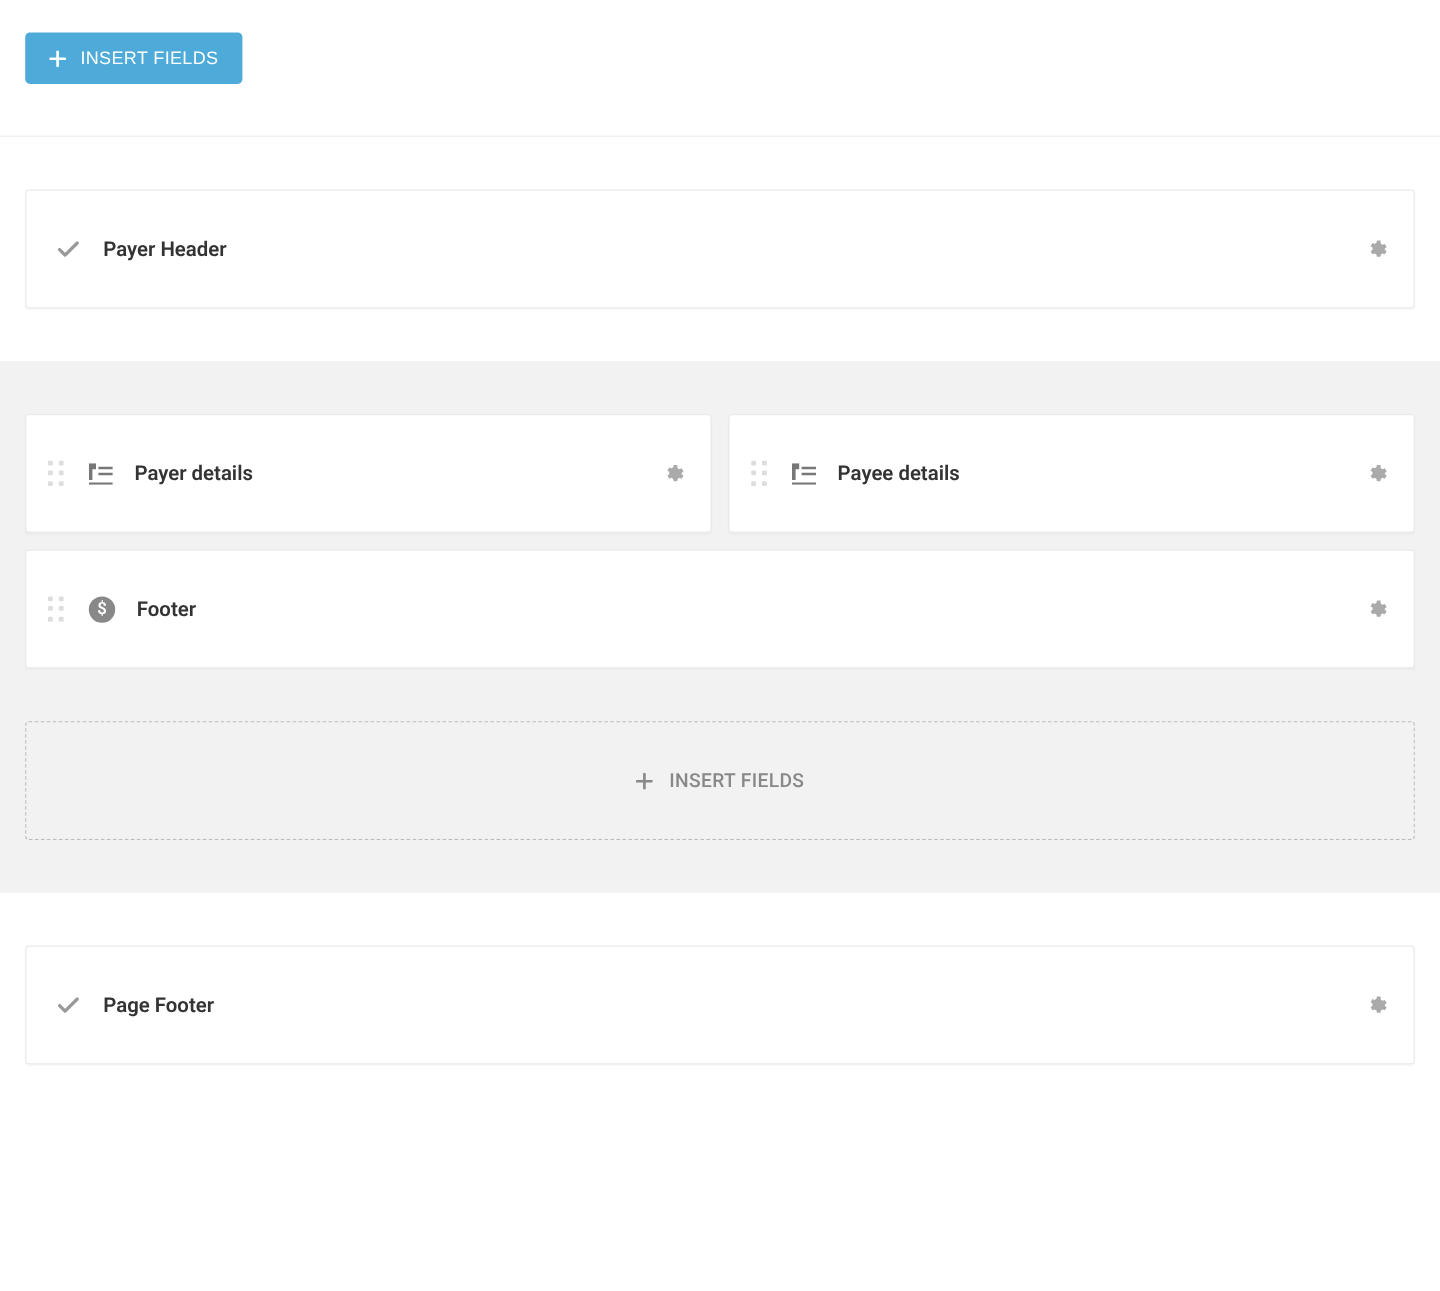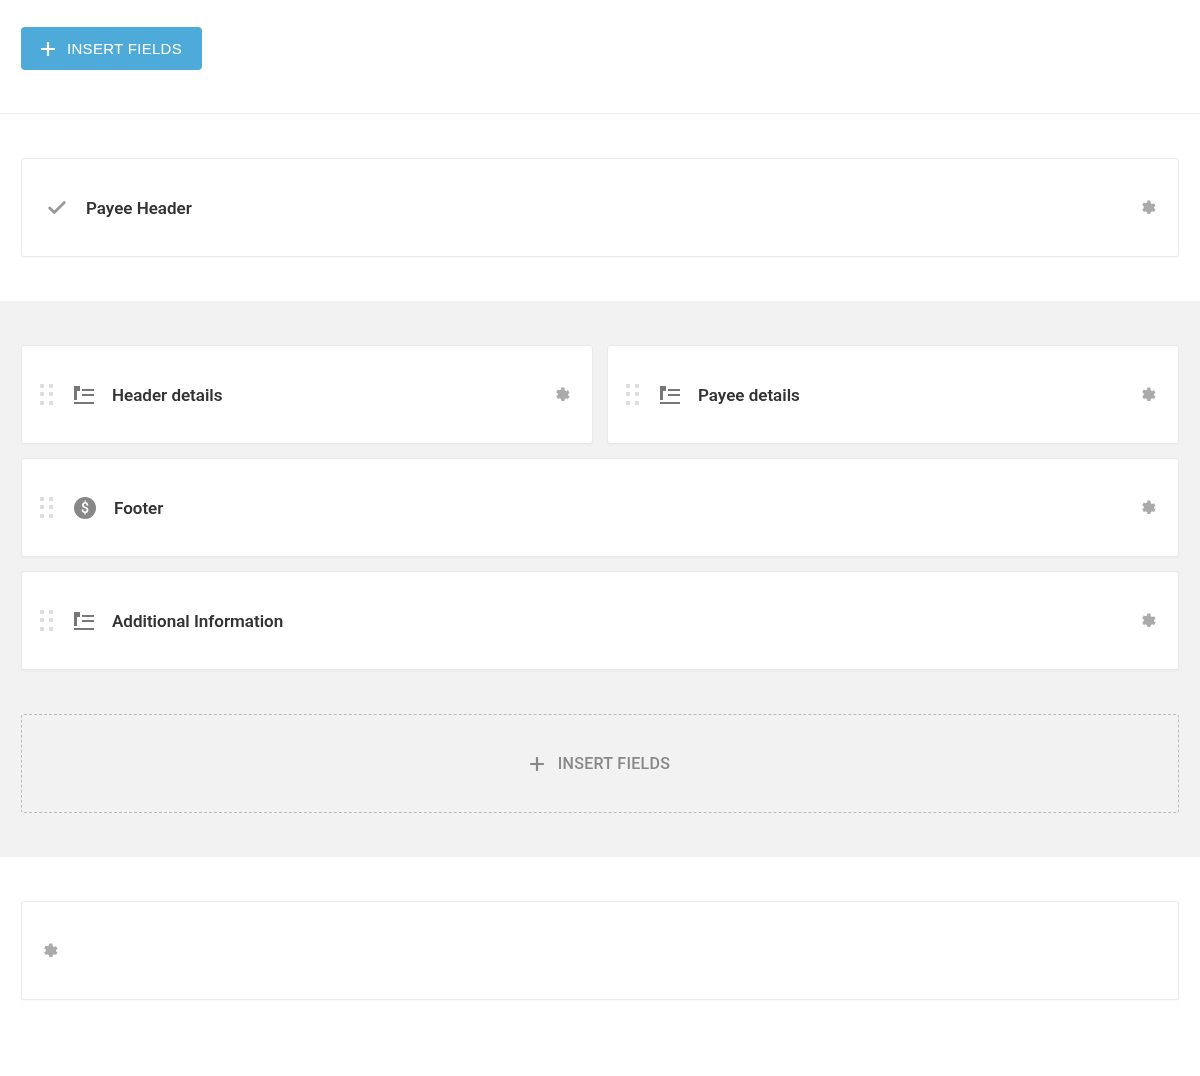--- a/index.html
+++ b/index.html
@@ -150,21 +150,21 @@
 </div>
 
 <div class="white-zone">
   <div class="card">
     <div class="left">
       <span class="check-icon">
         <svg width="22" height="22" viewBox="0 0 24 24">
             <path d="M4 12l5 5L20 6" stroke="#999" stroke-width="3" fill="none" stroke-linecap="round" stroke-linejoin="round"></path>
           </svg>
       </span>
-      <span class="title">Payee Header</span>
+      <span class="title">Payer Header</span>
     </div>
     <span class="gear">
       <svg width="18" height="18" viewBox="0 0 24 24">
           <path fill="#aaa" d="M12 8a4 4 0 100 8 4 4 0 000-8zm9.4 4a7.5 7.5 0 00-.1-1.2l2.1-1.6-2-3.5-2.5 1a7.6 7.6 0 00-2-1.2L16.5 2h-4l-.4 2.5a7.6 7.6 0 00-2 1.2l-2.5-1-2 3.5 2.1 1.6a7.5 7.5 0 000 2.4L5.6 13.8l2 3.5 2.5-1a7.6 7.6 0 002 1.2l.4 2.5h4l.4-2.5a7.6 7.6 0 002-1.2l2.5 1 2-3.5-2.1-1.6c.1-.4.1-.8.1-1.2z"></path>
         </svg>
     </span>
   </div>
 </div>
 
 <div class="gray-zone">
@@ -177,21 +177,21 @@
             <span></span>
             <span></span>
             <span></span>
             <span></span>
           </div>
         <span class="block-icon">
           <svg width="20" height="18" viewBox="0 0 20 18">
               <path fill="#777" d="M0 2h3v12H0zM3 2h3v3H3zM0 0h6v2H0zM8 3h12v2H8zM8 8h12v2H8zM0 16h20v2H0z"></path>
             </svg>
         </span>
-        <span class="title">Header details</span>
+        <span class="title">Payer details</span>
       </div>
       <span class="gear">
         <svg width="18" height="18" viewBox="0 0 24 24">
             <path fill="#aaa" d="M12 8a4 4 0 100 8 4 4 0 000-8zm9.4 4a7.5 7.5 0 00-.1-1.2l2.1-1.6-2-3.5-2.5 1a7.6 7.6 0 00-2-1.2L16.5 2h-4l-.4 2.5a7.6 7.6 0 00-2 1.2l-2.5-1-2 3.5 2.1 1.6a7.5 7.5 0 000 2.4L5.6 13.8l2 3.5 2.5-1a7.6 7.6 0 002 1.2l.4 2.5h4l.4-2.5a7.6 7.6 0 002-1.2l2.5 1 2-3.5-2.1-1.6c.1-.4.1-.8.1-1.2z"></path>
           </svg>
       </span>
     </div>
     <div class="card">
       <div class="left">
         <div class="drag-handle">
@@ -232,57 +232,40 @@
         <span class="title">Footer</span>
       </div>
       <span class="gear">
         <svg width="18" height="18" viewBox="0 0 24 24">
             <path fill="#aaa" d="M12 8a4 4 0 100 8 4 4 0 000-8zm9.4 4a7.5 7.5 0 00-.1-1.2l2.1-1.6-2-3.5-2.5 1a7.6 7.6 0 00-2-1.2L16.5 2h-4l-.4 2.5a7.6 7.6 0 00-2 1.2l-2.5-1-2 3.5 2.1 1.6a7.5 7.5 0 000 2.4L5.6 13.8l2 3.5 2.5-1a7.6 7.6 0 002 1.2l.4 2.5h4l.4-2.5a7.6 7.6 0 002-1.2l2.5 1 2-3.5-2.1-1.6c.1-.4.1-.8.1-1.2z"></path>
           </svg>
       </span>
     </div>
   </div>
 
-  <div class="row-1" style="margin-bottom:0;">
-    <div class="card">
-      <div class="left">
-        <div class="drag-handle">
-            <span></span>
-            <span></span>
-            <span></span>
-            <span></span>
-            <span></span>
-            <span></span>
-          </div>
-        <span class="block-icon">
-          <svg width="20" height="18" viewBox="0 0 20 18">
-              <path fill="#777" d="M0 2h3v12H0zM3 2h3v3H3zM0 0h6v2H0zM8 3h12v2H8zM8 8h12v2H8zM0 16h20v2H0z"></path>
-            </svg>
-        </span>
-        <span class="title">Additional Information</span>
-      </div>
-      <span class="gear">
-        <svg width="18" height="18" viewBox="0 0 24 24">
-            <path fill="#aaa" d="M12 8a4 4 0 100 8 4 4 0 000-8zm9.4 4a7.5 7.5 0 00-.1-1.2l2.1-1.6-2-3.5-2.5 1a7.6 7.6 0 00-2-1.2L16.5 2h-4l-.4 2.5a7.6 7.6 0 00-2 1.2l-2.5-1-2 3.5 2.1 1.6a7.5 7.5 0 000 2.4L5.6 13.8l2 3.5 2.5-1a7.6 7.6 0 002 1.2l.4 2.5h4l.4-2.5a7.6 7.6 0 002-1.2l2.5 1 2-3.5-2.1-1.6c.1-.4.1-.8.1-1.2z"></path>
-          </svg>
-      </span>
-    </div>
-  </div>
 
   <div class="insert-zone">
     <span class="plus">
       <svg width="14" height="14" viewBox="0 0 14 14">
           <path d="M7 1v12M1 7h12" stroke="#888" stroke-width="2.2" stroke-linecap="round"></path>
         </svg>
     </span>
     <span>INSERT FIELDS</span>
   </div>
 </div>
 
 <div class="white-zone" style="padding-bottom:65px;">
   <div class="card">
+    <div class="left">
+      <span class="check-icon">
+        <svg width="22" height="22" viewBox="0 0 24 24">
+            <path d="M4 12l5 5L20 6" stroke="#999" stroke-width="3" fill="none" stroke-linecap="round" stroke-linejoin="round"></path>
+          </svg>
+      </span>
+      <span class="title">Page Footer</span>
+    </div>
     <span class="gear">
       <svg width="18" height="18" viewBox="0 0 24 24">
           <path fill="#aaa" d="M12 8a4 4 0 100 8 4 4 0 000-8zm9.4 4a7.5 7.5 0 00-.1-1.2l2.1-1.6-2-3.5-2.5 1a7.6 7.6 0 00-2-1.2L16.5 2h-4l-.4 2.5a7.6 7.6 0 00-2 1.2l-2.5-1-2 3.5 2.1 1.6a7.5 7.5 0 000 2.4L5.6 13.8l2 3.5 2.5-1a7.6 7.6 0 002 1.2l.4 2.5h4l.4-2.5a7.6 7.6 0 002-1.2l2.5 1 2-3.5-2.1-1.6c.1-.4.1-.8.1-1.2z"></path>
         </svg>
     </span>
   </div>
 </div>
 
 </body></html>

